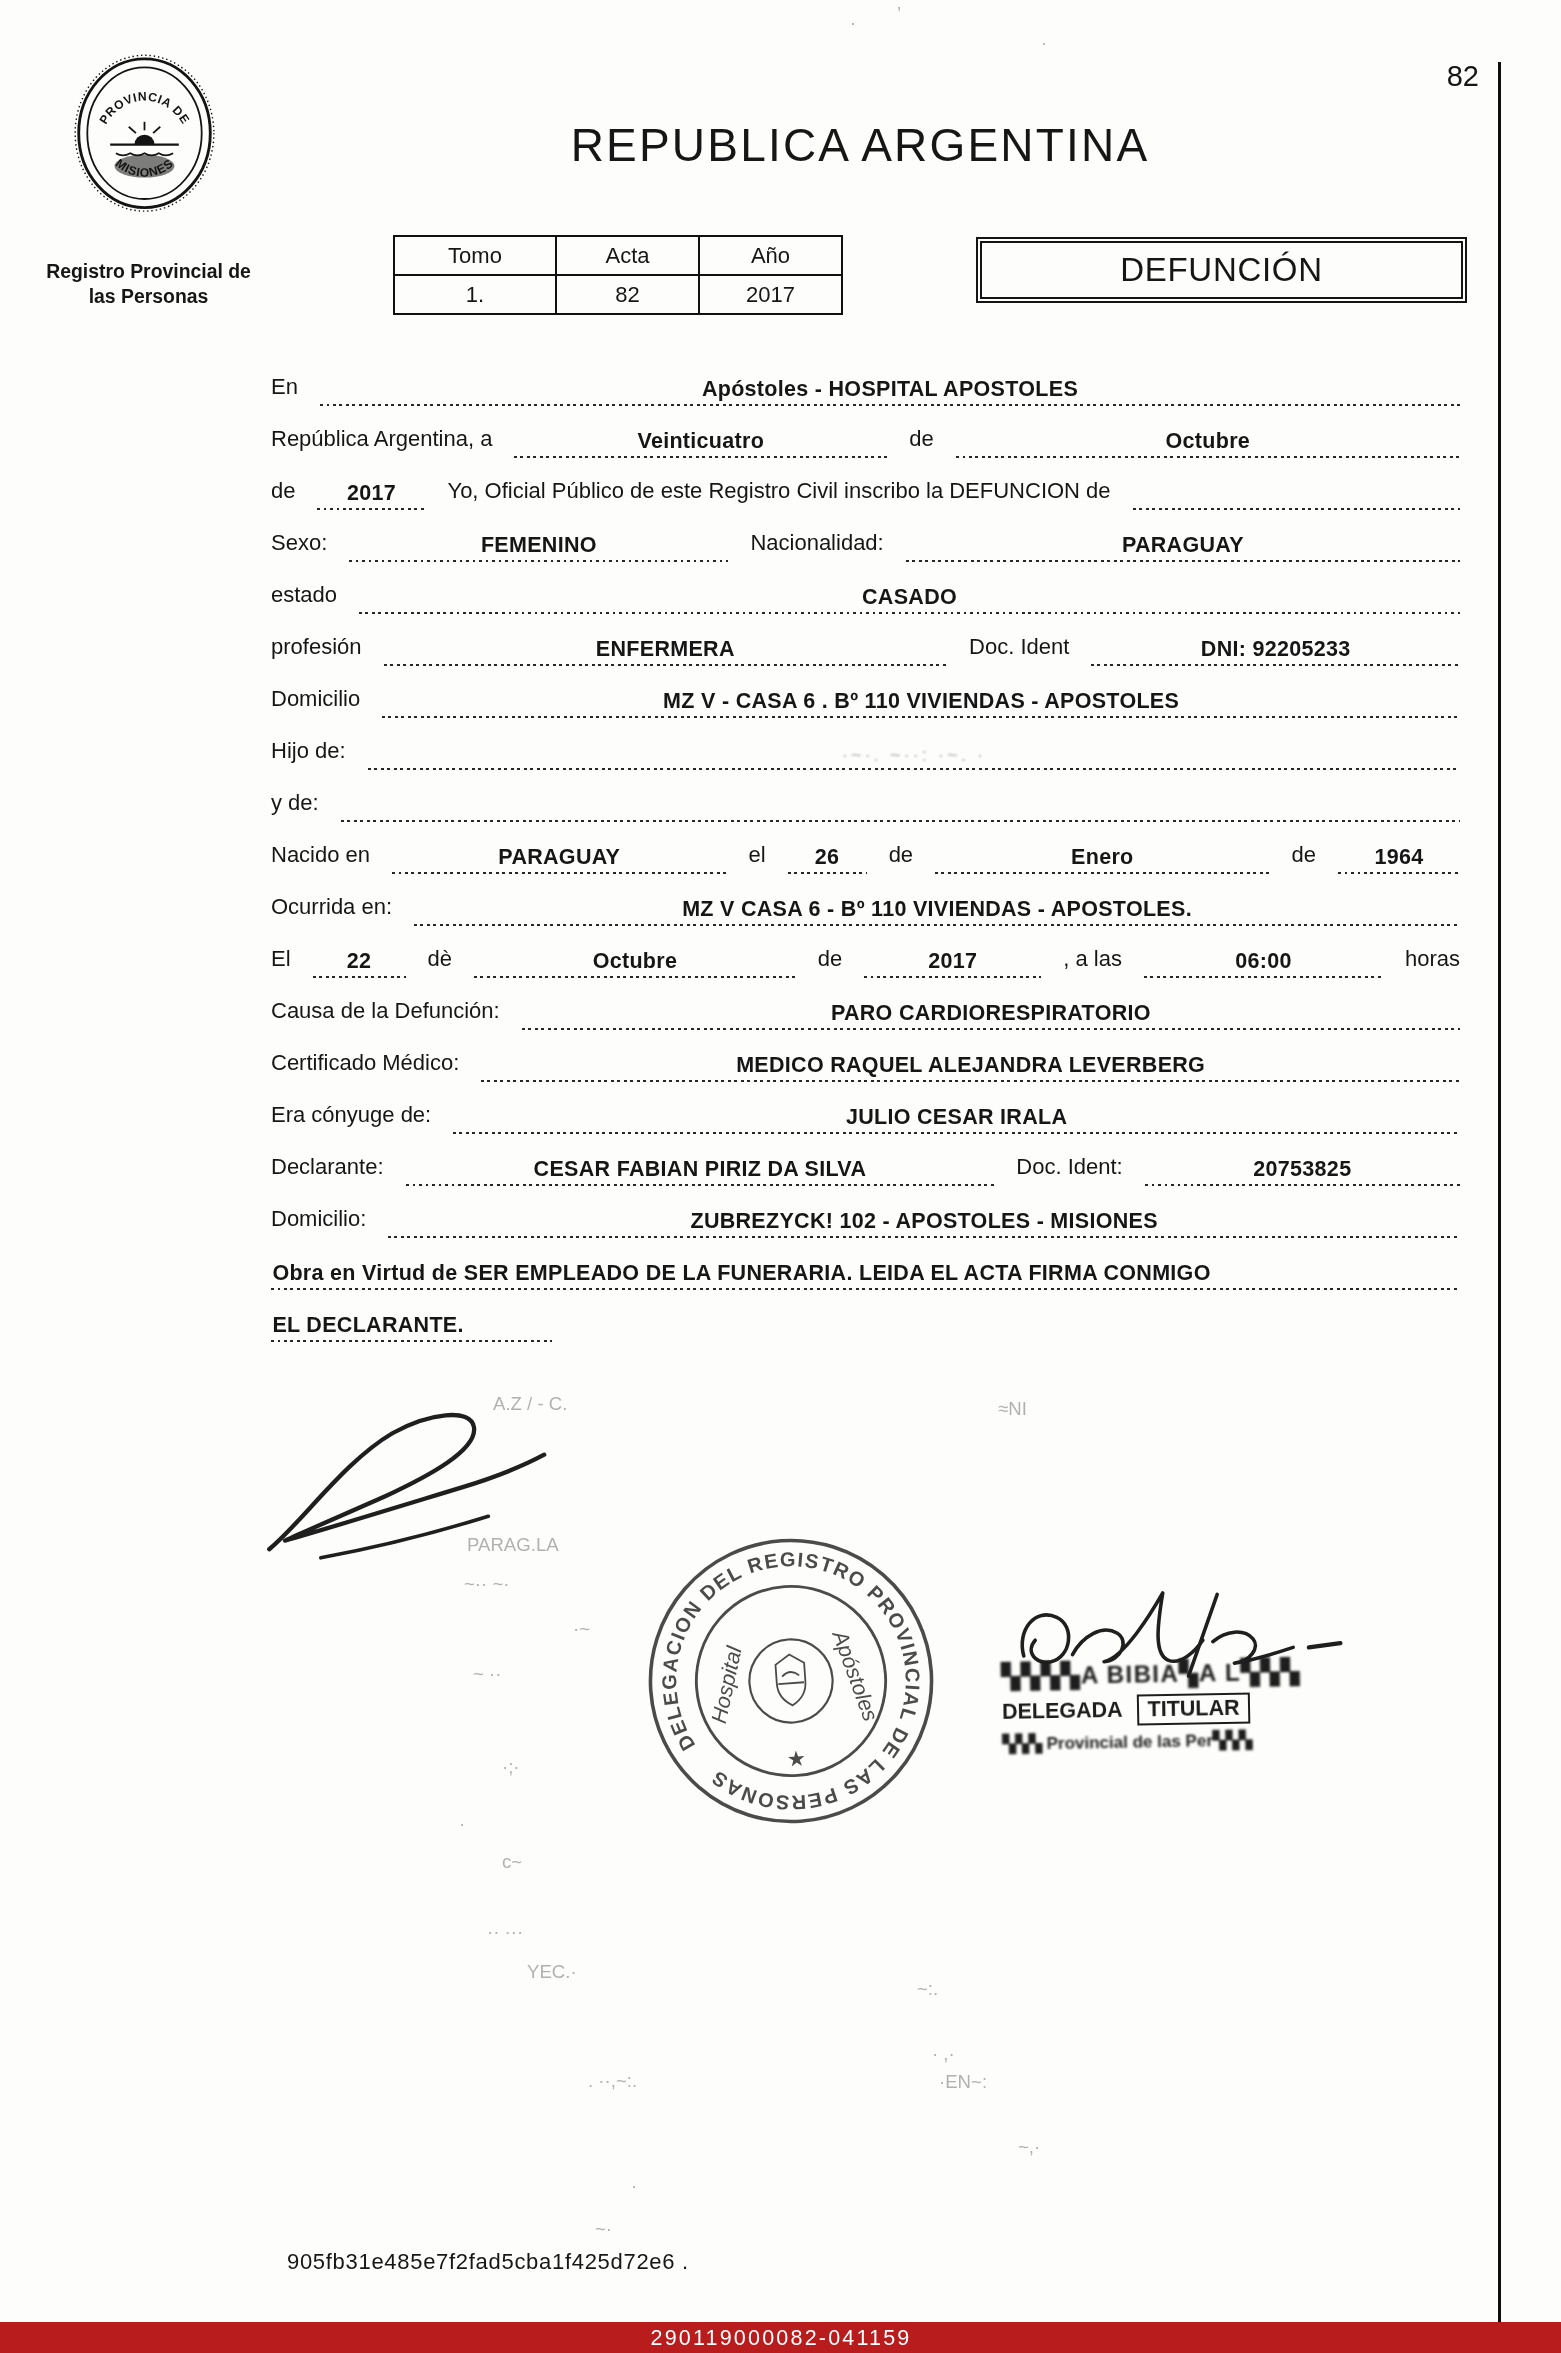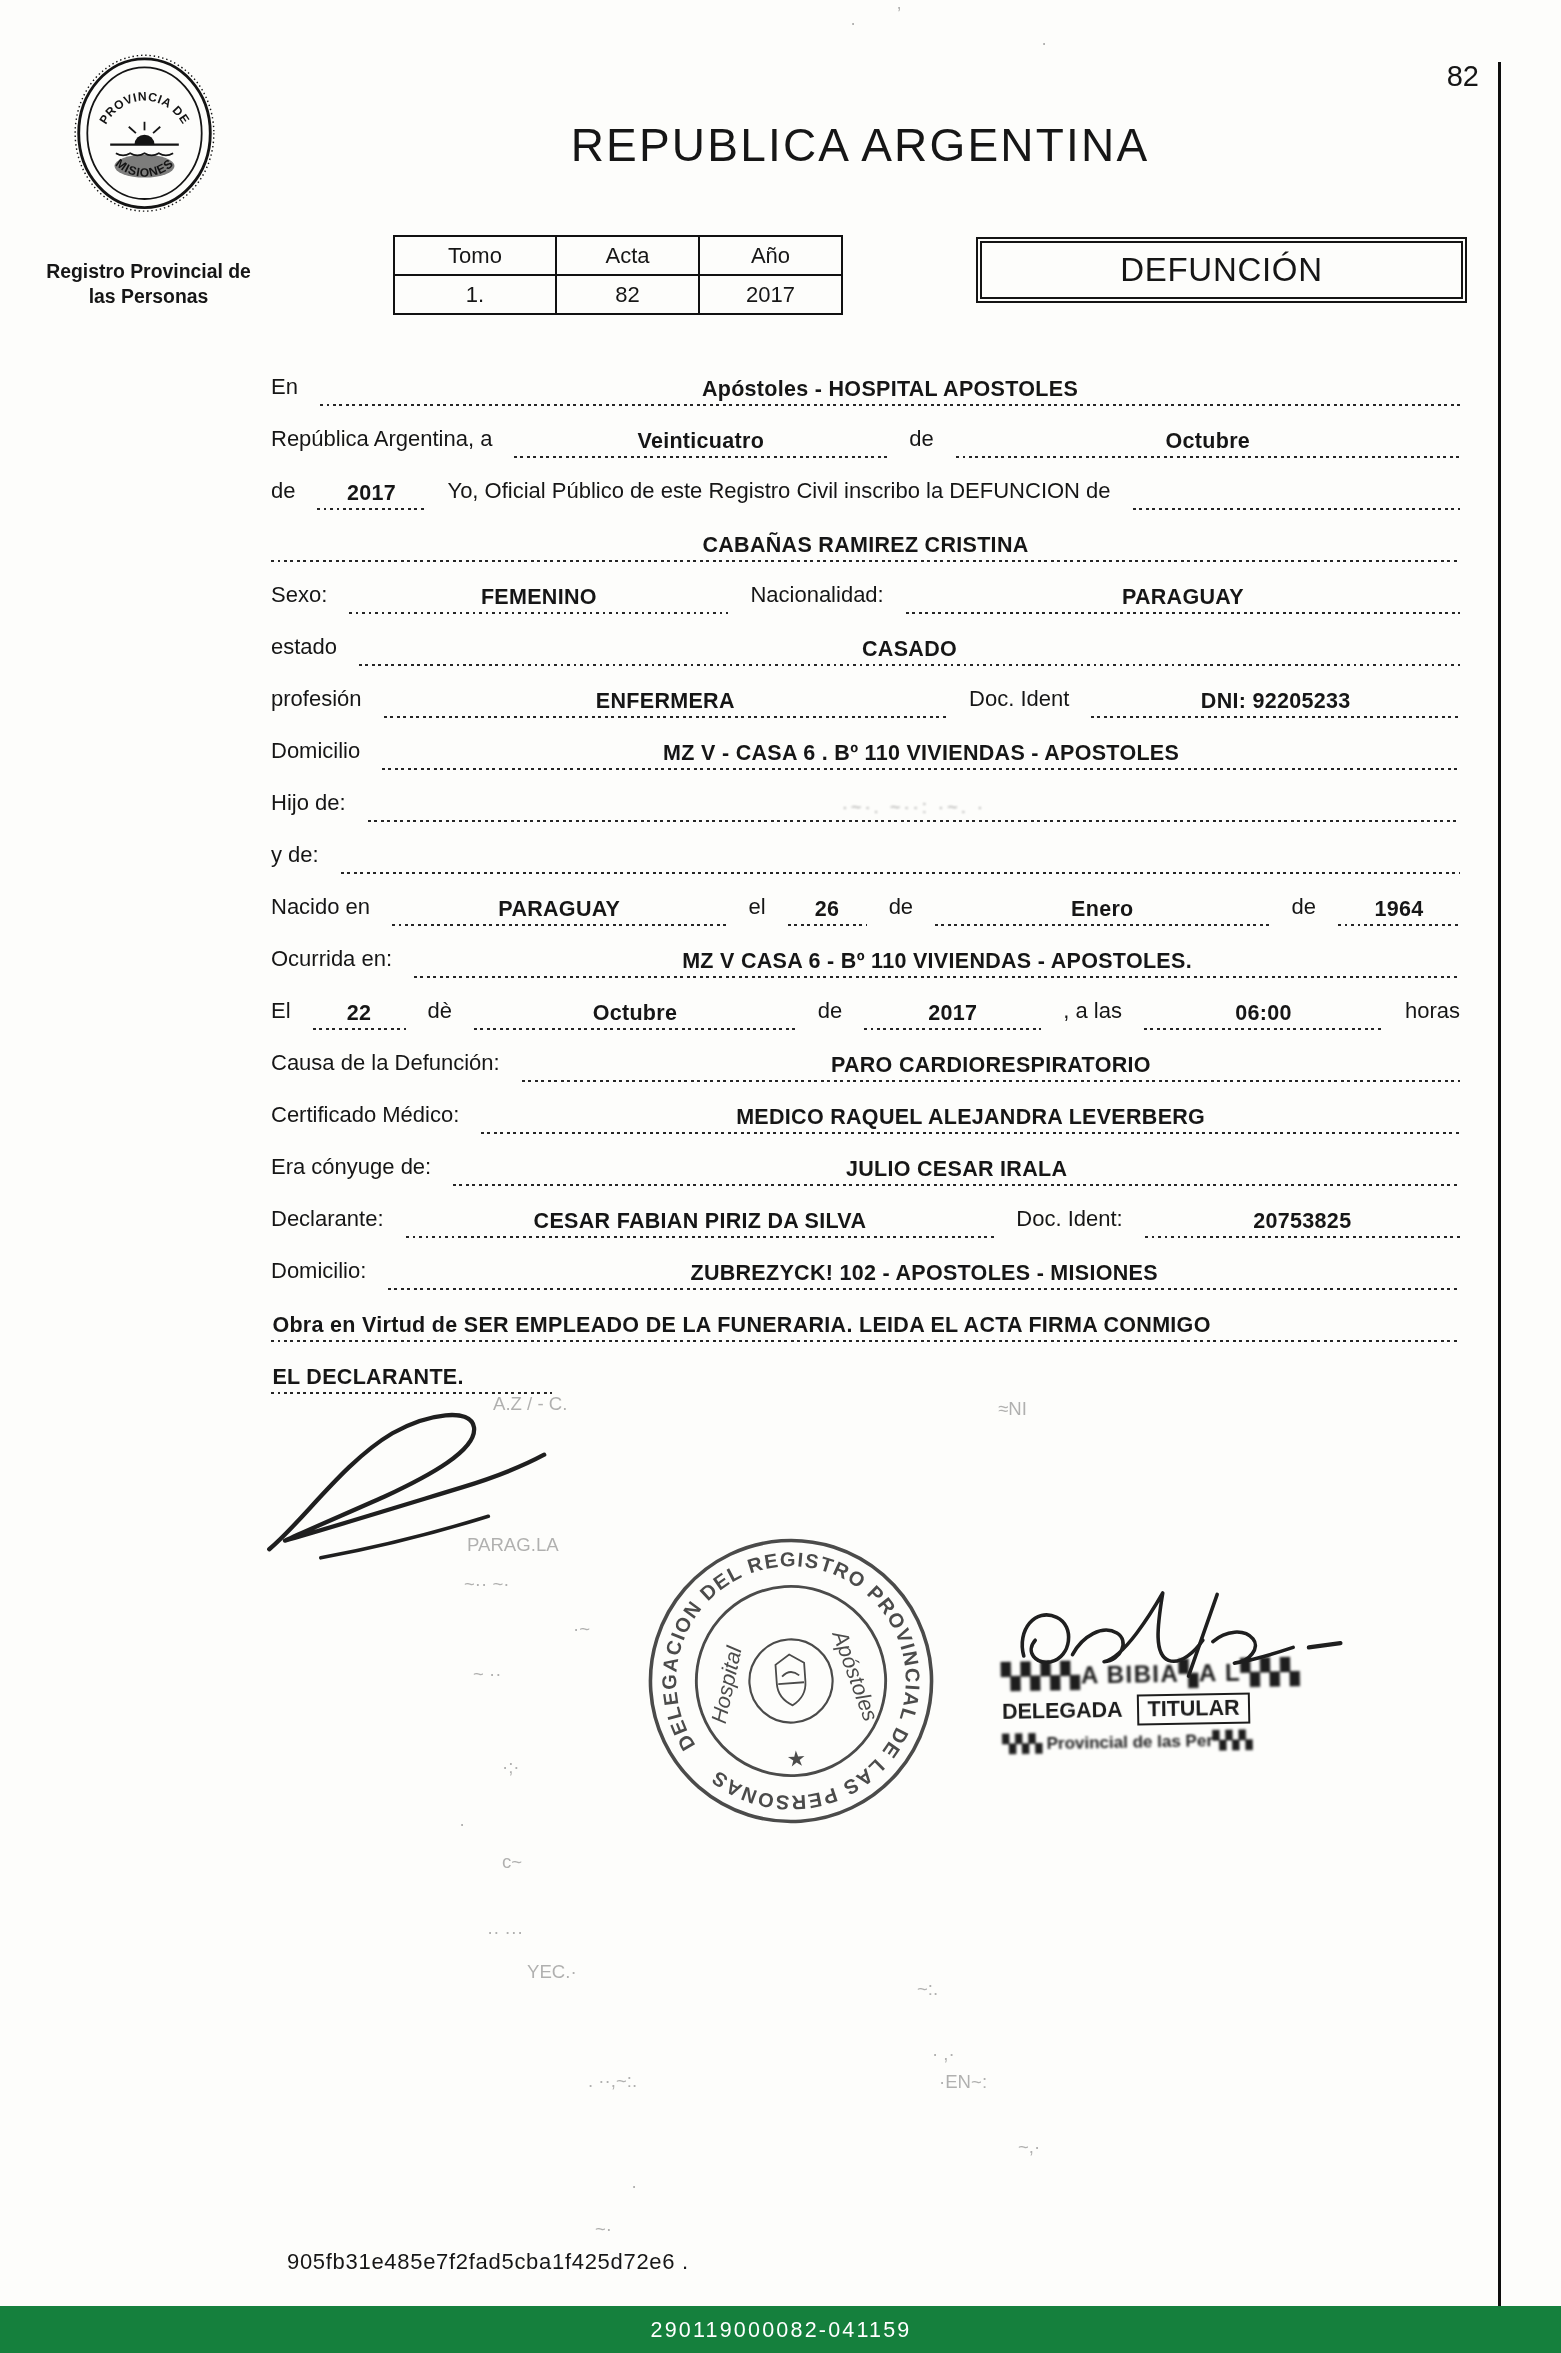--- a/index.html
+++ b/index.html
@@ -47,21 +47,21 @@
   .rstamp { width:330px; transform:rotate(-1deg); color:#1d1d1d; }
   .rs-l1 { font-weight:800; font-size:24px; letter-spacing:1.4px; filter:blur(1.1px); white-space:nowrap; }
   .rs-l2 { display:flex; gap:14.3px; align-items:center; font-weight:800; font-size:21.5px;
            filter:blur(0.5px); margin-top:5.7px; }
   .rs-box { border:2.2px solid #1d1d1d; padding:1.4px 8.6px; }
   .rs-l3 { font-weight:700; font-size:17px; filter:blur(1.3px); margin-top:5.7px; white-space:nowrap; }
 
   .art { position:absolute; color:#555; opacity:.45; filter:blur(0.7px); font-size:18.6px; white-space:nowrap; }
 
   .hash { position:absolute; left:287px; top:2249px; font-size:22px; letter-spacing:0.7px; }
-  .botbar { position:absolute; left:0; right:0; bottom:0; height:48px; background:#15803d;
+  .botbar { position:absolute; left:0; right:0; bottom:0; height:32px; background:#b91c1c;
             color:#fff; display:flex; align-items:center; justify-content:center;
             font-size:21.5px; letter-spacing:2.2px; }
 </style>
 </head>
 <body>
 
 <div class="page">
 
   <div class="pageno">82</div>
   <div class="vrule"></div>
@@ -128,23 +128,20 @@
       <span class="fill" style="flex:1.5"><span class="val">Octubre</span></span>
     </div>
 
     <div class="fline">
       <span class="lbl">de</span>
       <span class="fill" style="flex:0 0 108px"><span class="val">2017</span></span>
       <span class="lbl">Yo, Oficial Público de este Registro Civil inscribo la DEFUNCION de</span>
       <span class="fill"></span>
     </div>
 
-    <div class="fline">
-      <span class="fill"><span class="val">CABAÑAS RAMIREZ CRISTINA</span></span>
-    </div>
 
     <div class="fline">
       <span class="lbl">Sexo:</span>
       <span class="fill" style="flex:1.05"><span class="val">FEMENINO</span></span>
       <span class="lbl">Nacionalidad:</span>
       <span class="fill" style="flex:1.55"><span class="val">PARAGUAY</span></span>
     </div>
 
     <div class="fline">
       <span class="lbl">estado</span>

